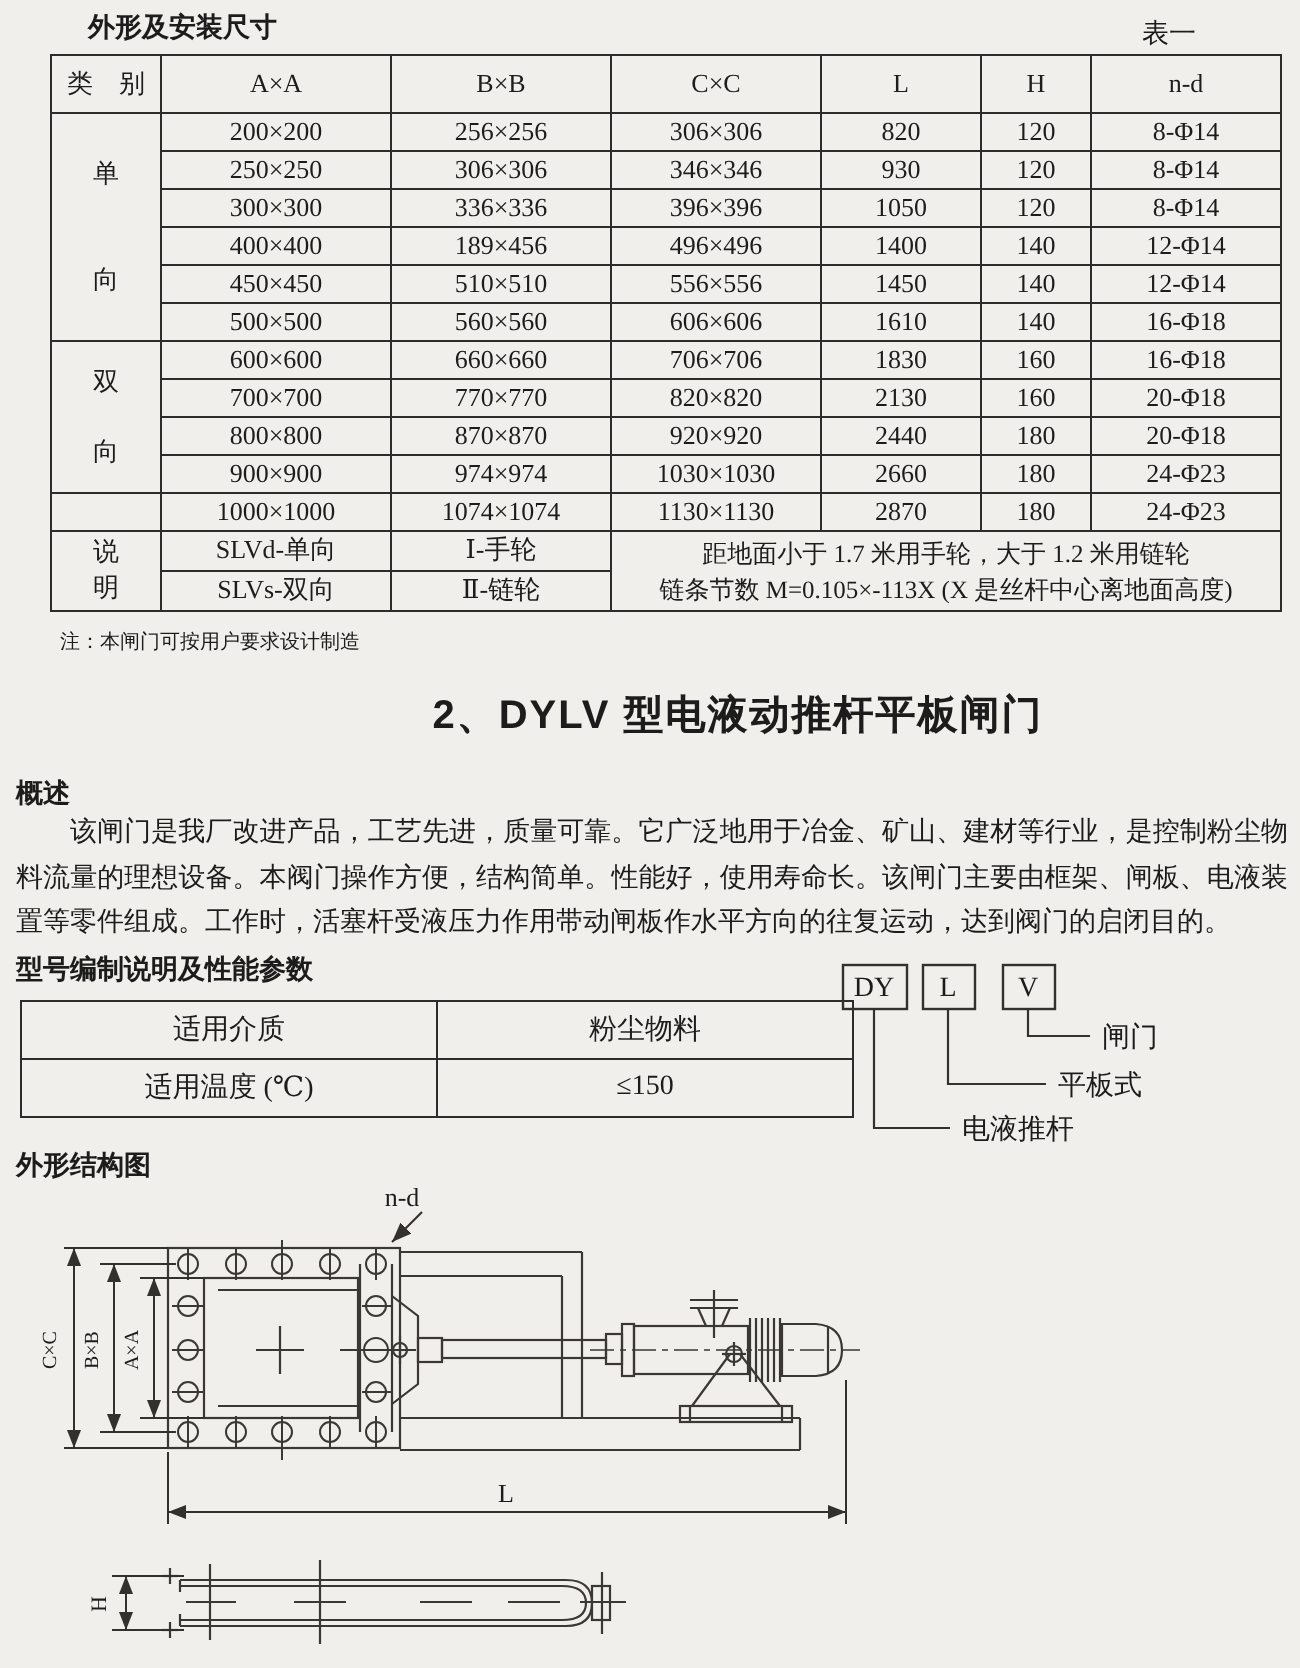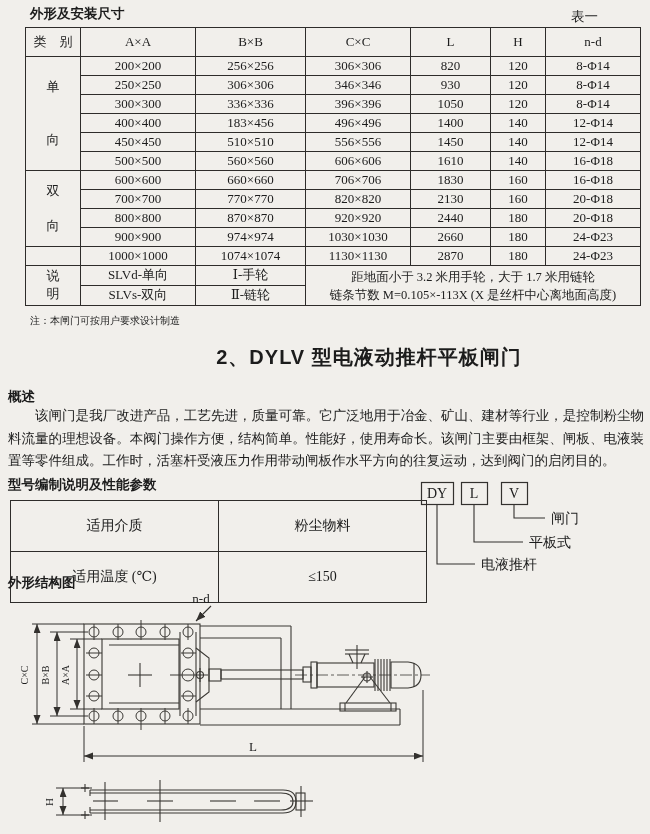--- a/index.html
+++ b/index.html
@@ -16,29 +16,29 @@
     border:1px solid #2e2c2a;text-align:center;vertical-align:middle;
     font-size:13px;font-weight:normal;padding:0;line-height:1.1;color:#1c1c1c;
   }
   table.dims tr.hrow{height:29px;}
   table.dims tr.drow{height:19px;}
   table.dims tr.nrow{height:20px;}
   .vstack{display:flex;flex-direction:column;justify-content:space-around;align-items:center;}
   .mergednote div{font-size:12.5px;line-height:18px;}
   
   table.params{border-collapse:collapse;table-layout:fixed;width:416px;}
-  table.params td{border:1px solid #2e2c2a;text-align:center;font-size:14px;height:28px;padding:11px;}
+  table.params td{border:1px solid #2e2c2a;text-align:center;font-size:14px;height:28px;padding:0;}
   .title{width:650px;text-align:center;font-size:20px;letter-spacing:1px;margin-left:44px;}
   .para{width:636px;font-size:13.5px;line-height:22.5px;text-align:justify;text-indent:2em;}
   svg text{fill:#1c1c1c;font-family:"Liberation Serif","DejaVu Serif",serif;}
 </style>
 </head>
 <body>
 
-<div class="abs hd" style="left:30px;top:5px;font-size:13.5px">外形及安装尺寸</div>
+<div class="abs hd" style="left:44px;top:5px;font-size:13.5px">外形及安装尺寸</div>
 <div class="abs" style="left:571px;top:8px;font-size:13.5px">表一</div>
 
 <table class="dims abs" style="left:25px;top:27px">
   <colgroup>
     <col style="width:55px">
       <col style="width:115px">
       <col style="width:110px">
     <col style="width:105px">
       <col style="width:80px">
       <col style="width:55px">
@@ -79,21 +79,21 @@
   <tr class="drow">
     <td>300×300</td>
     <td>336×336</td>
     <td>396×396</td>
     <td>1050</td>
     <td>120</td>
     <td>8-Φ14</td>
   </tr>
   <tr class="drow">
     <td>400×400</td>
-    <td>183×456</td>
+    <td>189×456</td>
     <td>496×496</td>
     <td>1400</td>
     <td>140</td>
     <td>12-Φ14</td>
   </tr>
   <tr class="drow">
     <td>450×450</td>
     <td>510×510</td>
     <td>556×556</td>
     <td>1450</td>
@@ -158,21 +158,21 @@
   <tr class="nrow">
     <td rowspan="2">
       <div class="vstack" style="height:36px">
         <span>说</span>
         <span>明</span>
       </div>
     </td>
     <td>SLVd-单向</td>
     <td>Ⅰ-手轮</td>
     <td colspan="4" rowspan="2" class="mergednote">
-      <div>距地面小于 3.2 米用手轮，大于 1.7 米用链轮</div>
+      <div>距地面小于 1.7 米用手轮，大于 1.2 米用链轮</div>
       <div>链条节数 M=0.105×-113X (X 是丝杆中心离地面高度)</div>
     </td>
   </tr>
   <tr class="nrow">
     <td>SLVs-双向</td>
     <td>Ⅱ-链轮</td>
   </tr>
   </tbody>
 </table>
 

